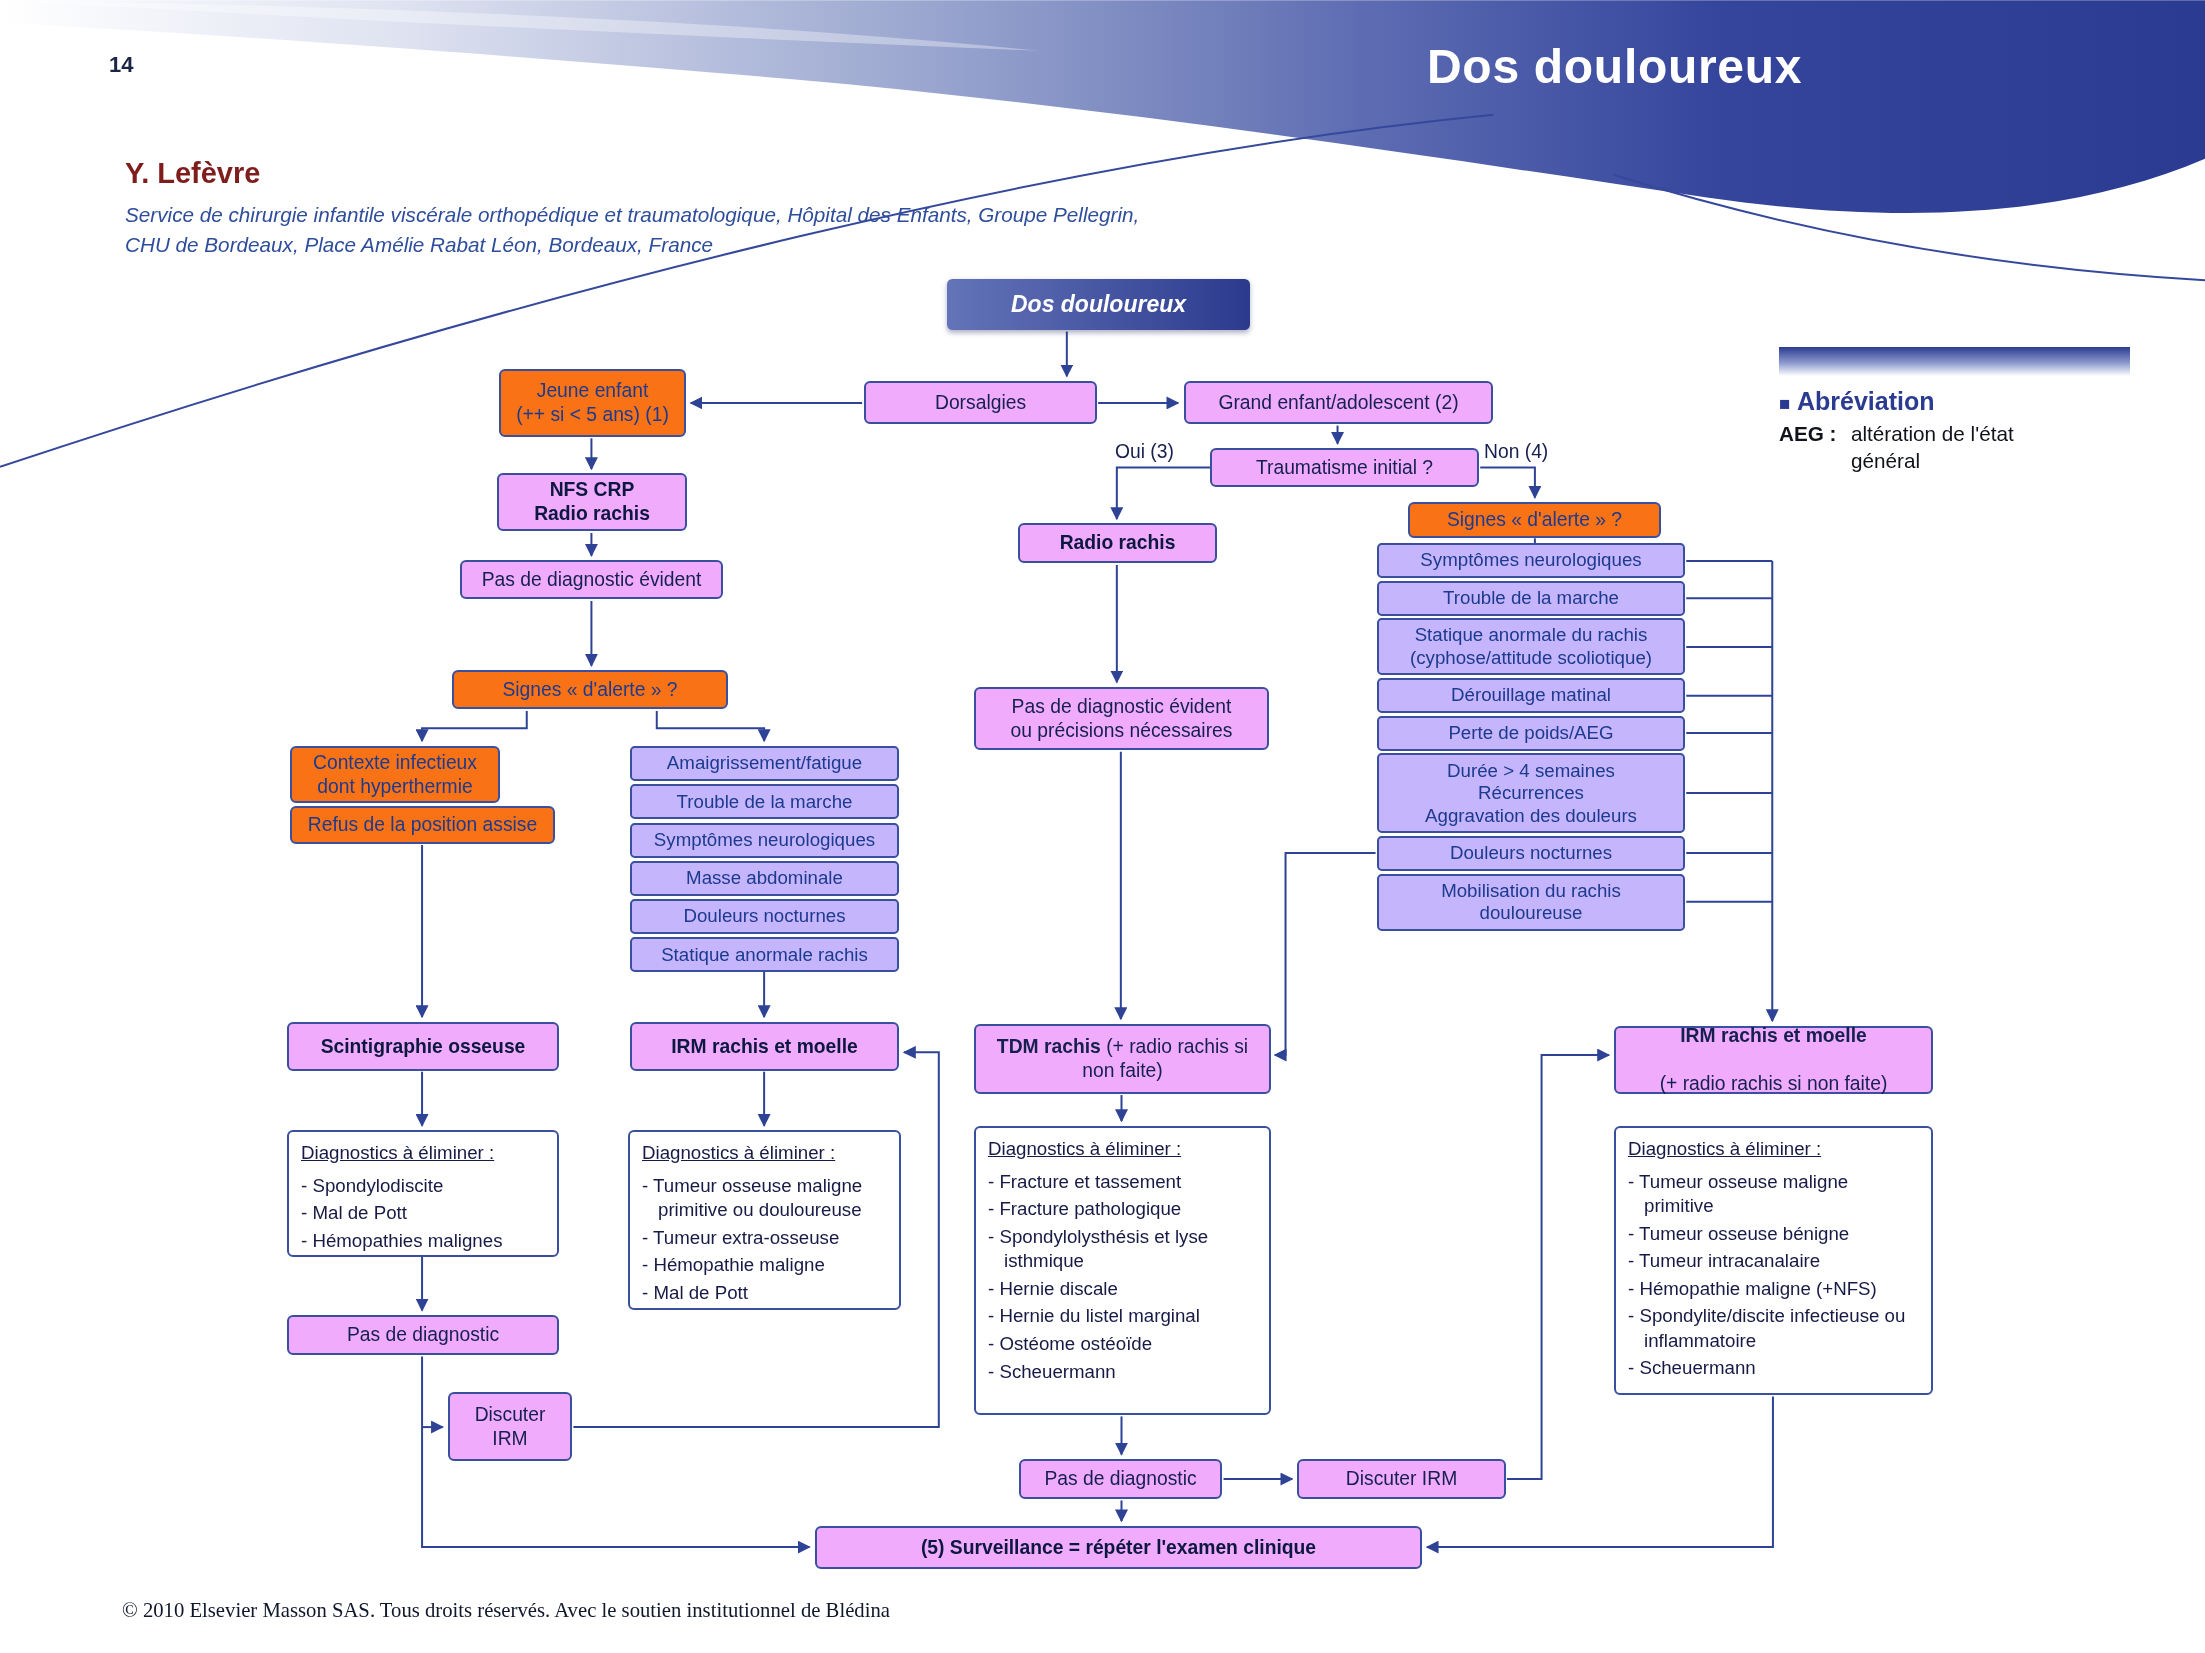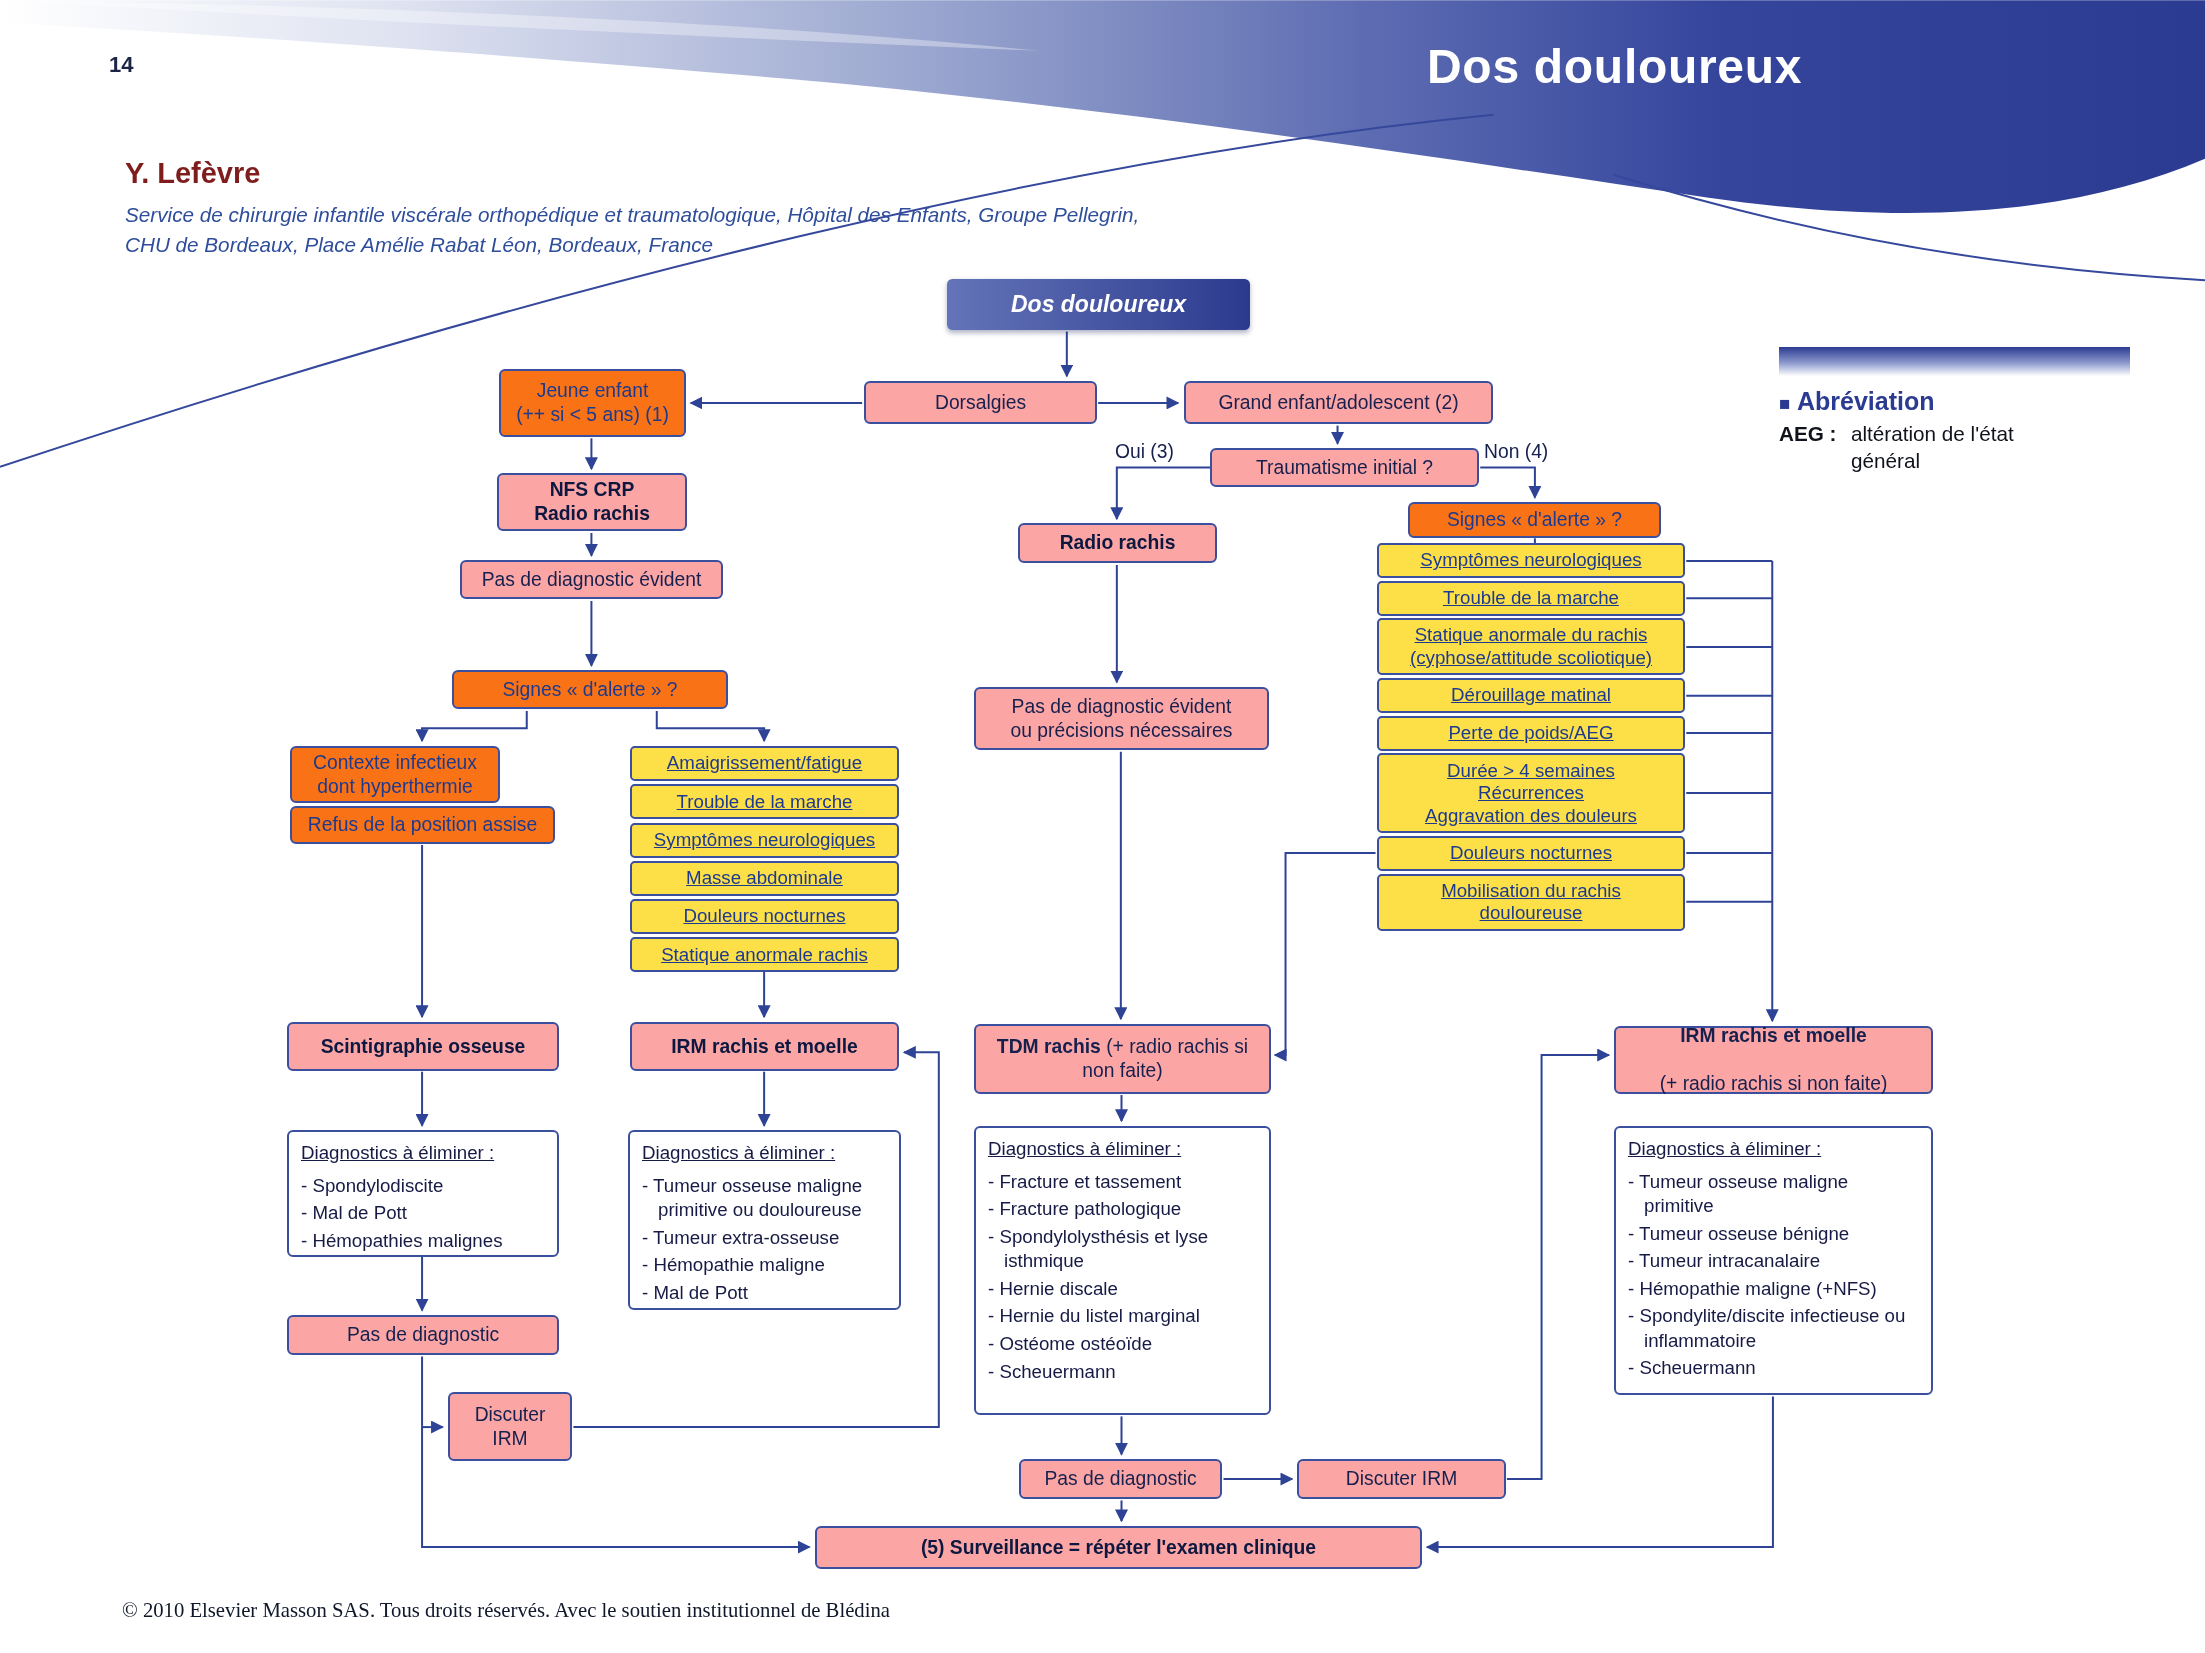--- a/index.html
+++ b/index.html
@@ -9,30 +9,30 @@
   .wave { position:absolute; top:0; left:0; z-index:0; }
   .connectors { position:absolute; top:0; left:0; z-index:1; }
   .pagenum { position:absolute; left:109px; top:52px; font-size:22px; font-weight:bold; color:#1c2546; z-index:2; }
   .htitle { position:absolute; left:1427px; top:39px; margin:0; font-size:48px; font-weight:bold; color:#fff; z-index:2; letter-spacing:0.7px; }
   .author { position:absolute; left:125px; top:157px; font-size:29px; font-weight:bold; color:#7f1d1d; z-index:2; }
   .affil  { position:absolute; left:125px; top:200px; font-size:20.7px; font-style:italic; color:#2e4d9b; line-height:1.45; z-index:2; }
   .title-box { position:absolute; left:947px; top:279px; width:303px; height:51px;
                background:linear-gradient(90deg,#6474b8,#2c3a8e); border-radius:5.3px; color:#fff;
                font-size:23px; font-weight:bold; font-style:italic; display:flex; align-items:center;
                justify-content:center; z-index:2; box-shadow:0 2.7px 5.3px rgba(30,40,90,.35); }
-  .n { position:absolute; border:2px solid #3a4f9e; border-radius:6px; background:#fca5a5; color:#16204e;
+  .n { position:absolute; border:2px solid #3a4f9e; border-radius:6px; background:#f0abfc; color:#16204e;
        font-size:19.3px; line-height:1.24; display:flex; align-items:center; justify-content:center;
        text-align:center; white-space:pre-line; padding:2.7px 6.7px; z-index:2; }
   .n.blue { background:#f97316; color:#1d3a8f; }
   .n.bold { font-weight:bold; color:#0d1840; }
   .plain { position:absolute; font-size:19.3px; color:#16204e; z-index:2; }
   .stack { position:absolute; display:flex; flex-direction:column; z-index:2; }
-  .stack .it { flex:none; border:2px solid #3a4f9e; border-radius:4.7px; background:#fde047; color:#1d3a8f;
+  .stack .it { flex:none; border:2px solid #3a4f9e; border-radius:4.7px; background:#c4b5fd; color:#1d3a8f;
                font-size:18.7px; line-height:1.2; display:flex; align-items:center; justify-content:center;
-               text-align:center; white-space:pre-line; padding:1.3px 5.3px; min-height:35px;text-decoration:underline; }
+               text-align:center; white-space:pre-line; padding:1.3px 5.3px; min-height:35px; }
   .diag { position:absolute; border:2px solid #3a4f9e; border-radius:6px; background:#fff; color:#171a45;
           font-size:18.7px; line-height:1.3; padding:9.3px 12px; z-index:2; text-align:left; }
   .diag .h { text-decoration:underline; margin-bottom:8px; }
   .diag .diag-item { padding-left:16px; text-indent:-16px; margin-bottom:3.3px; }
   .footer { position:absolute; left:122px; top:1599px; font-size:20.7px;
             font-family:"Liberation Serif","DejaVu Serif",serif; color:#0f172a; z-index:2; }
   .abbrev { position:absolute; left:1779px; top:347px; width:351px; z-index:2; }
   .abbrev-bar { height:29px; background:linear-gradient(180deg,#2b3b91 0%,#8d9ace 55%,#ffffff 100%); }
   .abbrev-title { margin-top:10.7px; font-size:25px; font-weight:bold; color:#2b3b91; }
   .abbrev-title .sq { font-size:18.7px; margin-right:6.7px; }

